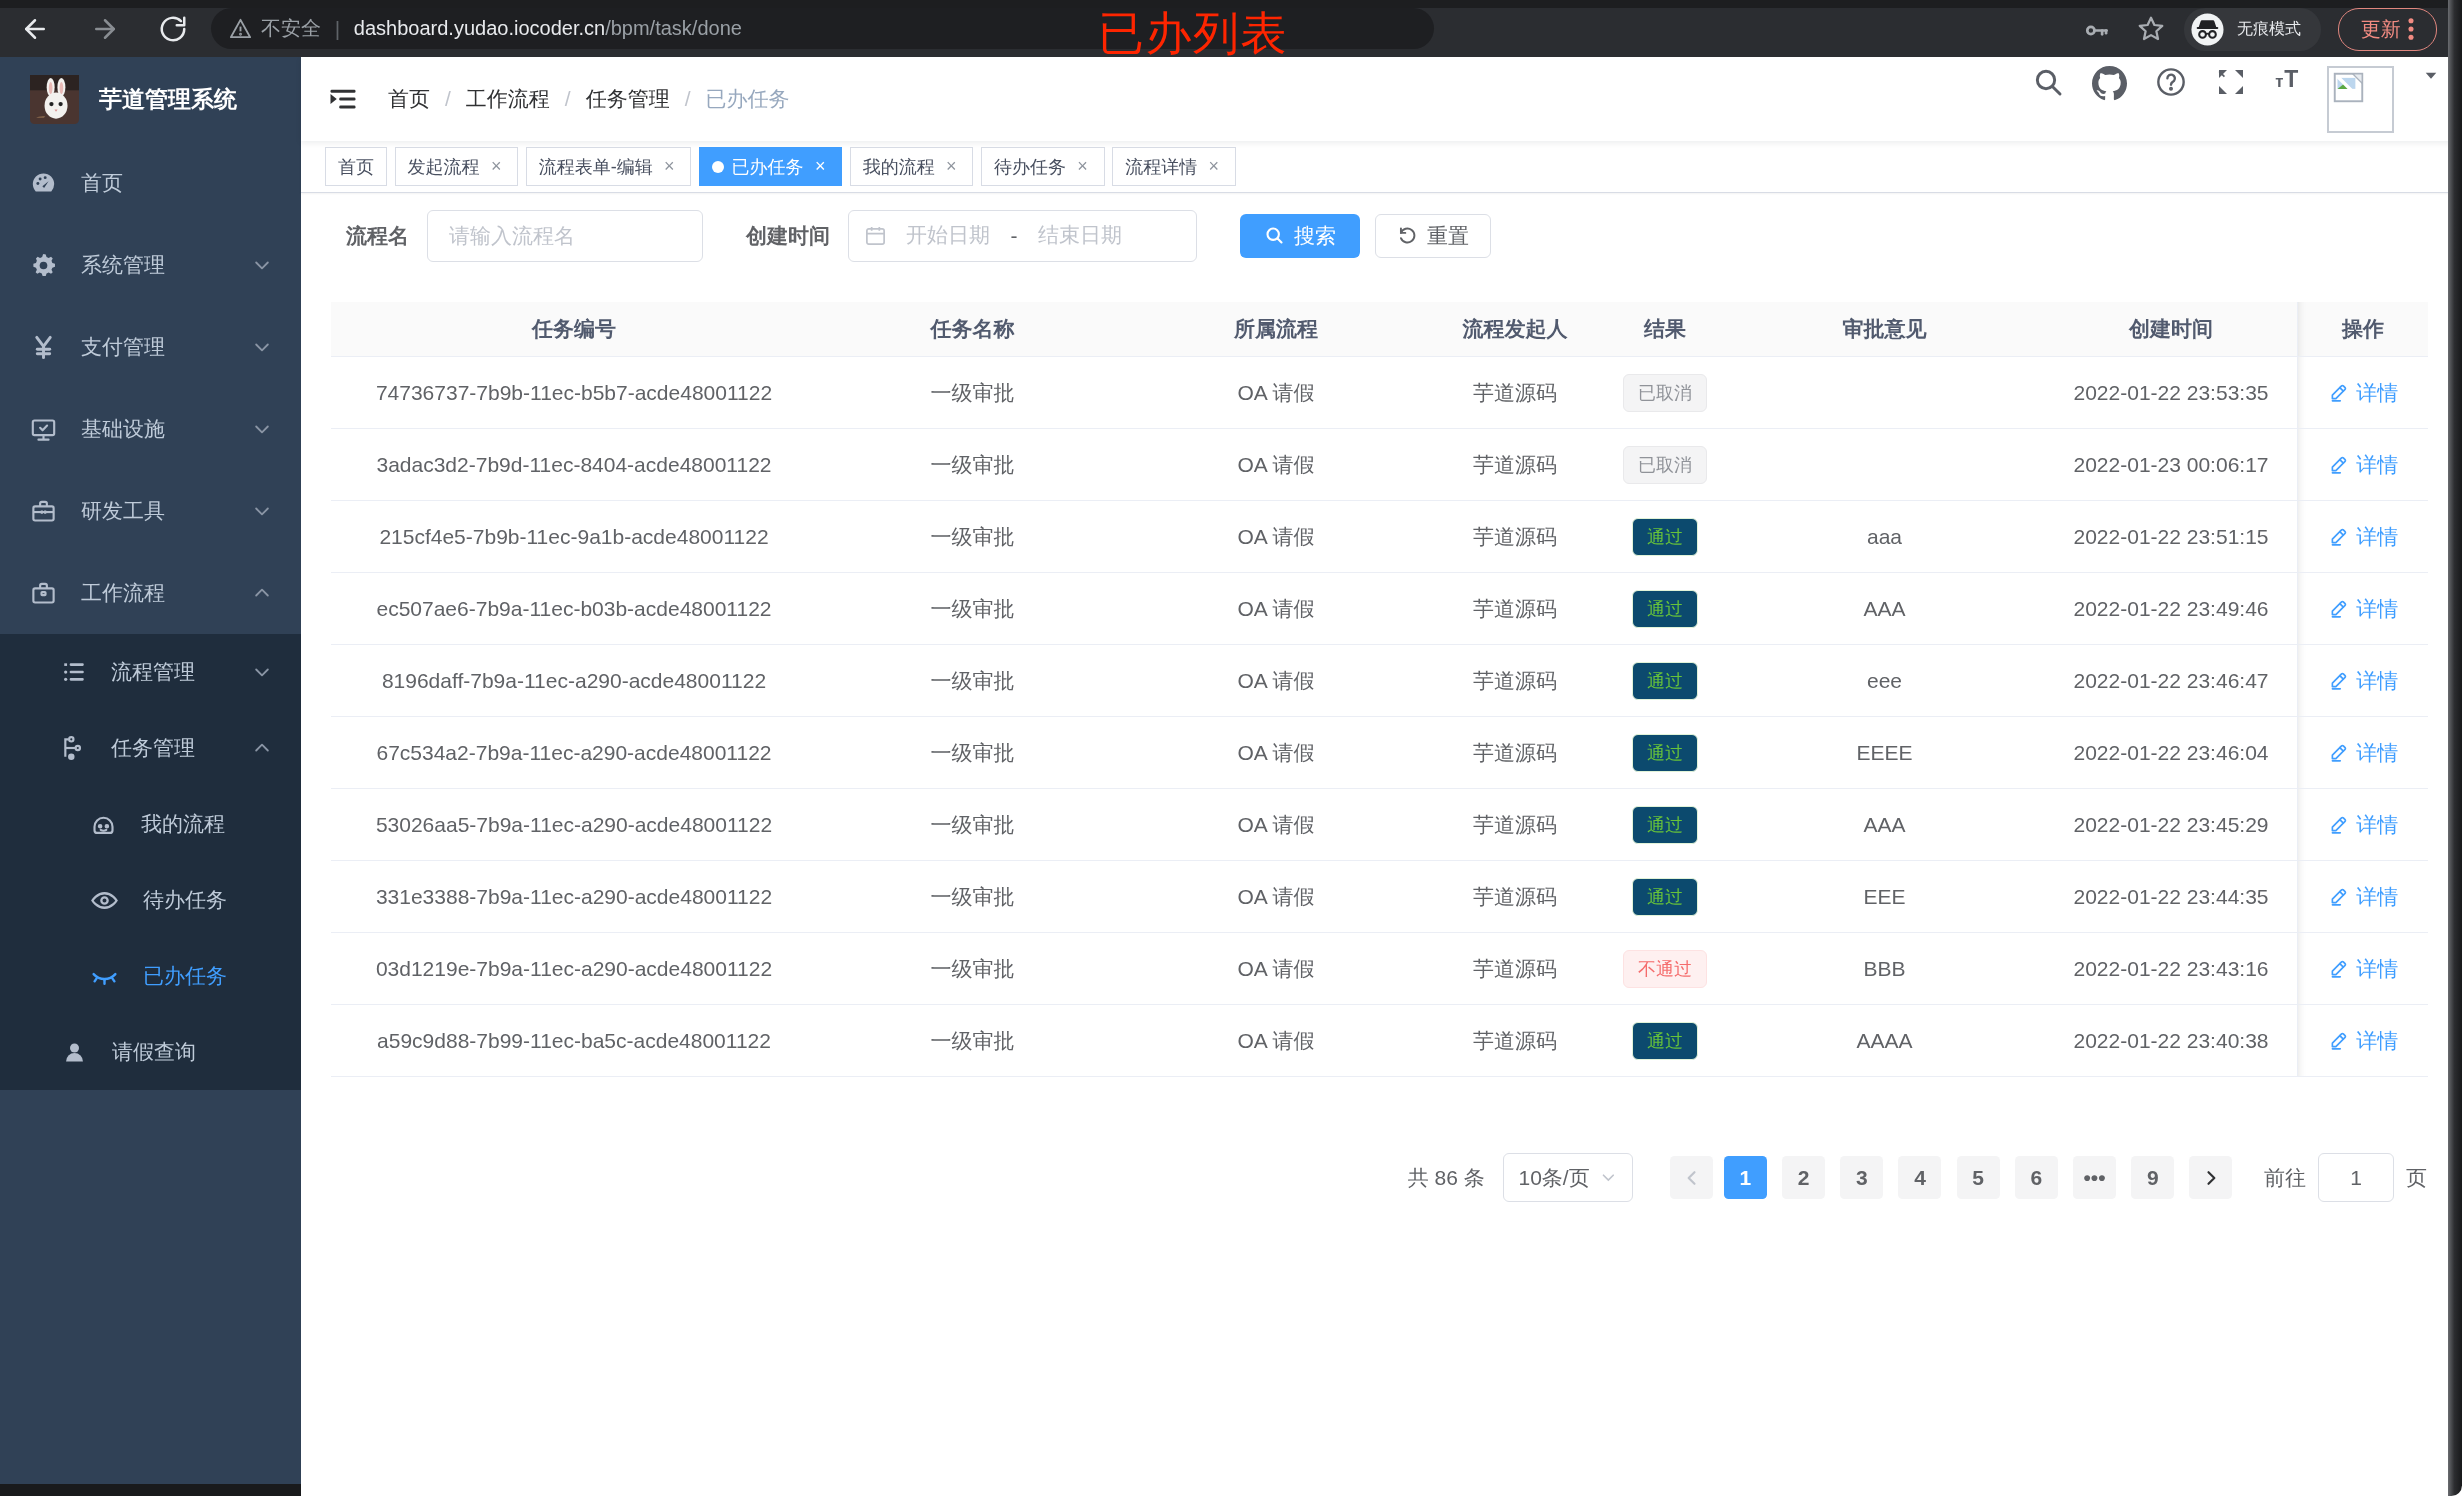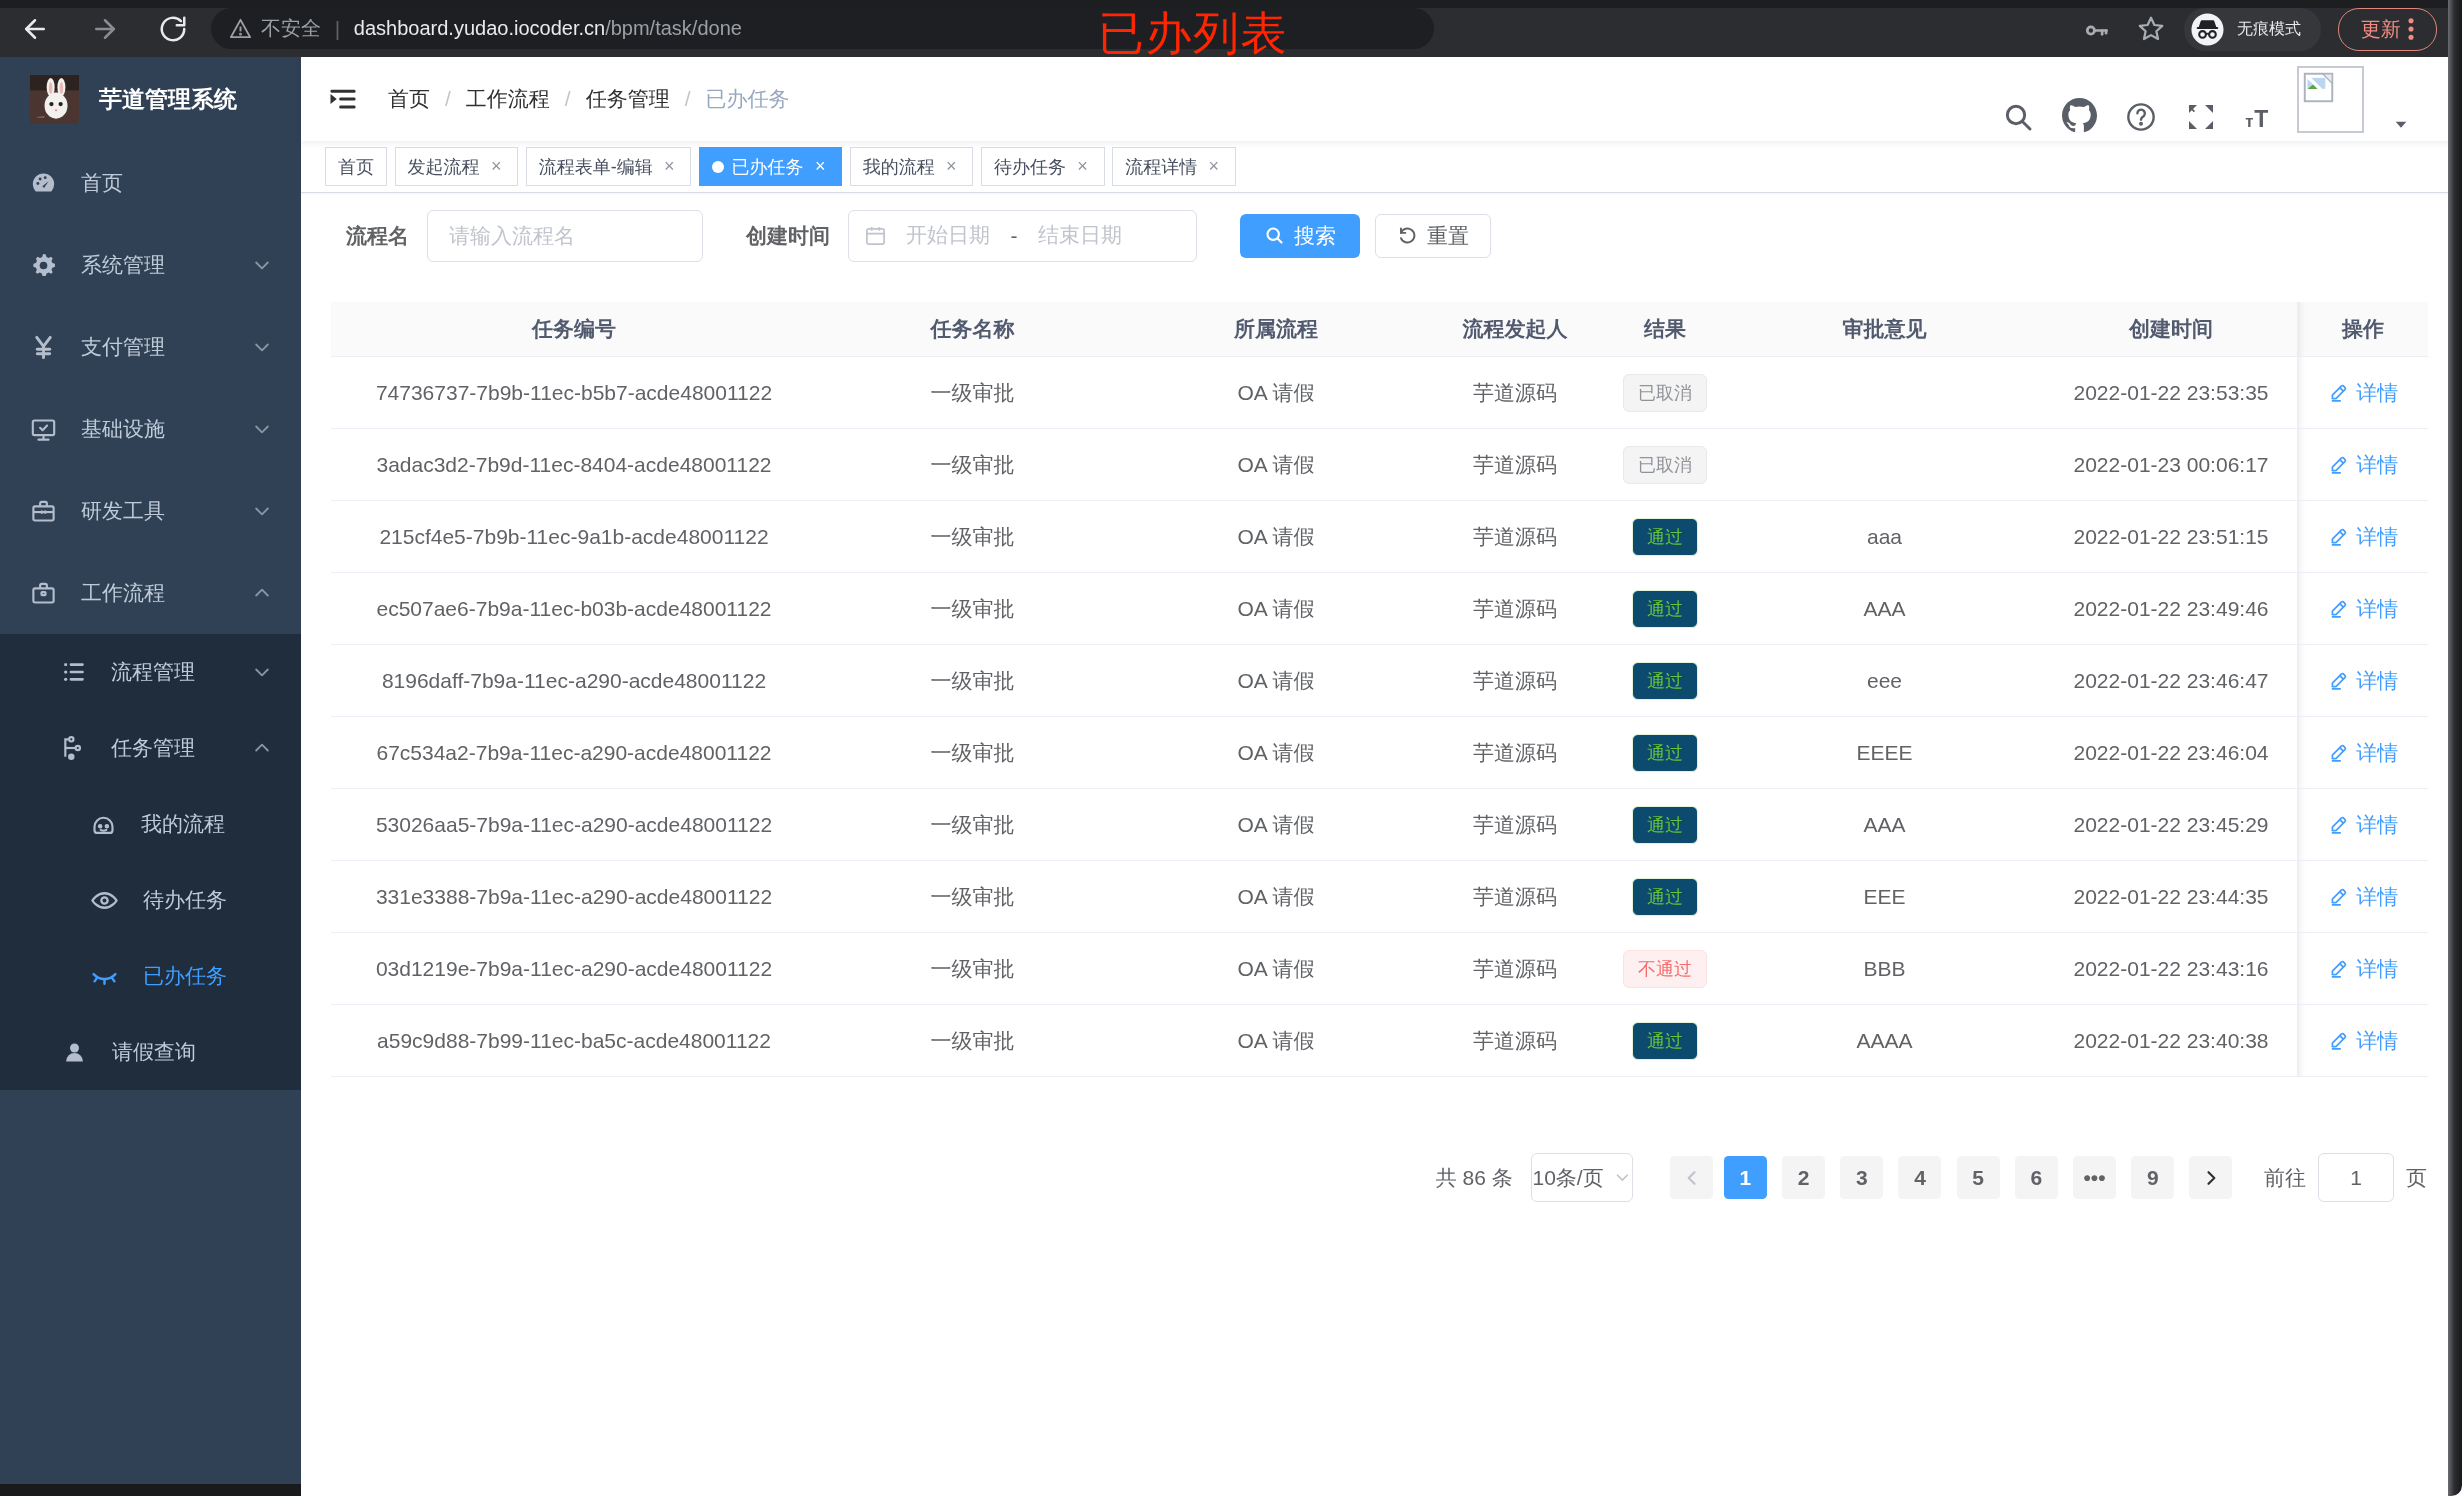--- a/index.html
+++ b/index.html
@@ -36,21 +36,21 @@
   .menu-item .mi-icon { color:#b3bdcc; }
   .menu-item.active .mi-icon { color:#409eff; }
 
   .main { flex:1; display:flex; flex-direction:column; background:#fff; position:relative; }
   
   .navbar { height:84px; display:flex; align-items:center; box-shadow:0 1.5px 6px rgba(0,21,41,.08); position:relative; z-index:3; background:#fff; }
   .hamburger { margin-left:27px; color:#303133; }
   .breadcrumb { display:flex; align-items:center; margin-left:30px; font-size:21px; color:#303133; }
   .breadcrumb .sep { color:#c0c4cc; margin:0 15px; }
   .breadcrumb .crumb-last { color:#97a8be; }
-  .nav-right { margin-left:auto; display:flex; align-items:flex-end; gap:28px; padding-right:52px; color:#5a5e66; }
+  .nav-right { margin-left:auto; display:flex; align-items:flex-start; gap:28px; padding-right:22px; color:#5a5e66; }
   .avatar-box { width:67px; height:67px; border:2.3px solid #c6cbd3; background:#fff; display:flex; align-items:flex-start; justify-content:flex-start; padding:3px; }
   .tT { font-size:23px; font-weight:bold; color:#5a5e66; letter-spacing:0.8px; }
   .tT .small { font-size:16.7px; }
 
   
   .tagsview { height:52px; background:#fff; border-bottom:0.8px solid #d8dce5; box-shadow:0 0.8px 2.3px 0 rgba(0,0,0,.08); display:flex; align-items:center; padding-left:24px; gap:7.6px; position:relative; z-index:2; }
   .tv-tag { height:39px; border:0.8px solid #d8dce5; background:#fff; color:#495060; font-size:18px; display:inline-flex; align-items:center; padding:0 12px; cursor:pointer; white-space:nowrap; }
   .tv-tag .dot { width:12px; height:12px; border-radius:50%; background:#fff; margin-right:7.6px; }
   .tv-tag .tv-close { margin-left:7.6px; font-size:18px; color:#8f959e; width:18px; text-align:center; }
   .tv-tag.active { background:#409eff; border-color:#409eff; color:#fff; }
@@ -82,21 +82,21 @@
   .c8{width:131px; border-left:0.8px solid #ebeef5; box-shadow:inset 10.6px 0 9px -10.6px rgba(0,0,0,.12);}
   .el-tag { height:38px; display:inline-flex; align-items:center; padding:0 13.7px; border-radius:6px; font-size:18px; border:0.8px solid; }
   .tag-info { background:#f4f4f5; border-color:#e9e9eb; color:#909399; }
   .tag-success { background:#0c4a6e; border-color:#e1f3d8; color:#67c23a; }
   .tag-danger { background:#fef0f0; border-color:#fde2e2; color:#f56c6c; }
   .detail-link { color:#409eff; display:inline-flex; align-items:center; gap:7.6px; cursor:pointer; font-size:21px; }
 
   
   .pagination { margin-top:76px; display:flex; align-items:center; justify-content:flex-end; padding-right:35px; font-size:21px; color:#606266; font-weight:500; }
   .pg-total { margin-right:18px; }
-  .pg-size { width:102px; height:49px; border:0.8px solid #dcdfe6; border-radius:6px; display:flex; align-items:center; justify-content:center; gap:10.6px; color:#606266; margin-right:30px; cursor:pointer; }
+  .pg-size { width:130px; height:49px; border:0.8px solid #dcdfe6; border-radius:6px; display:flex; align-items:center; justify-content:center; gap:10.6px; color:#606266; margin-right:30px; cursor:pointer; }
   .pg-size .caret { color:#c0c4cc; }
   .pg-btn { min-width:43px; height:43px; background:#f4f4f5; border-radius:4.6px; display:inline-flex; align-items:center; justify-content:center; margin:0 7.6px; font-weight:bold; color:#606266; cursor:pointer; }
   .pg-btn.prev { color:#c0c4cc; margin-right:3px; }
   .pg-btn.next { color:#303133; }
   .pg-btn.active { background:#409eff; color:#fff; }
   .pg-goto { margin-left:24px; display:flex; align-items:center; gap:12px; font-weight:400; }
   .goto-input { width:76px; height:49px; border:0.8px solid #dcdfe6; border-radius:6px; text-align:center; font-size:21px; color:#606266; outline:none; }
 
   
   .right-edge { position:absolute; top:0; right:0; width:13.7px; height:1496px; z-index:60; background:linear-gradient(90deg,#6a6c70 0%,#2c2d30 45%,#17181a 100%); border-bottom-right-radius:10.6px; }

